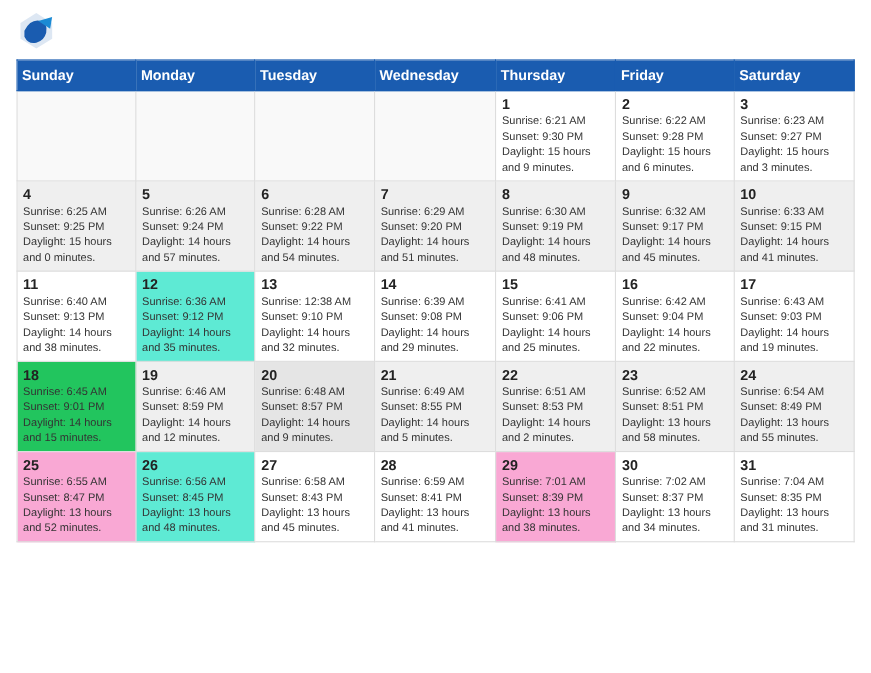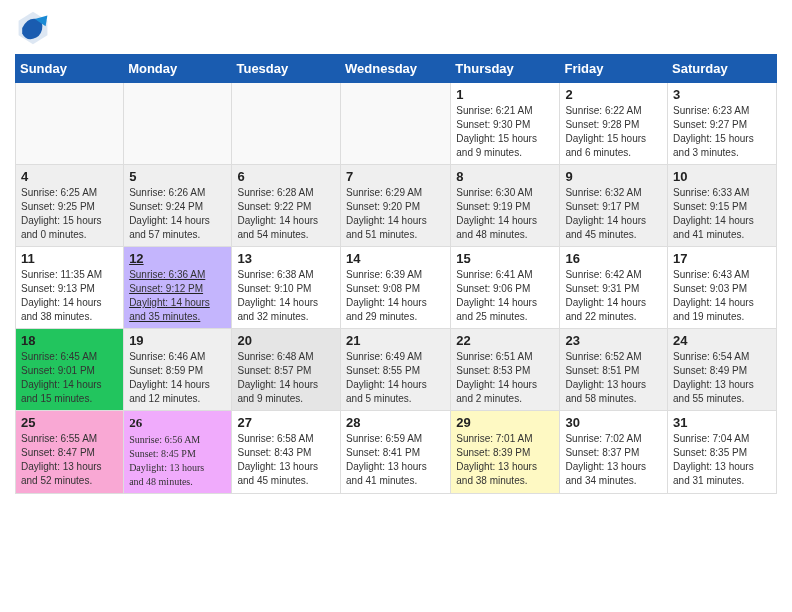--- a/index.html
+++ b/index.html
@@ -203,35 +203,35 @@
             <span class="day-number">10</span>
             <div class="day-info" style="white-space: pre-line;">Sunrise: 6:33 AM
 Sunset: 9:15 PM
 Daylight: 14 hours
 and 41 minutes.</div>
           </td>
         </tr>
         <tr>
           <td style="background: rgb(255, 255, 255);">
             <span class="day-number">11</span>
-            <div class="day-info" style="white-space: pre-line;">Sunrise: 11:35 AM
+            <div class="day-info" style="white-space: pre-line;">Sunrise: 6:40 AM
 Sunset: 9:13 PM
 Daylight: 14 hours
 and 38 minutes.</div>
           </td>
-          <td style="background: #c4b5fd; text-decoration: underline;">
+          <td style="background: #5eead4;">
             <span class="day-number">12</span>
             <div class="day-info" style="white-space: pre-line;">Sunrise: 6:36 AM
 Sunset: 9:12 PM
 Daylight: 14 hours
 and 35 minutes.</div>
           </td>
           <td style="background: rgb(255, 255, 255);">
             <span class="day-number">13</span>
-            <div class="day-info" style="white-space: pre-line;">Sunrise: 6:38 AM
+            <div class="day-info" style="white-space: pre-line;">Sunrise: 12:38 AM
 Sunset: 9:10 PM
 Daylight: 14 hours
 and 32 minutes.</div>
           </td>
           <td style="background: rgb(255, 255, 255);">
             <span class="day-number">14</span>
             <div class="day-info" style="white-space: pre-line;">Sunrise: 6:39 AM
 Sunset: 9:08 PM
 Daylight: 14 hours
 and 29 minutes.</div>
@@ -239,21 +239,21 @@
           <td style="background: rgb(255, 255, 255);">
             <span class="day-number">15</span>
             <div class="day-info" style="white-space: pre-line;">Sunrise: 6:41 AM
 Sunset: 9:06 PM
 Daylight: 14 hours
 and 25 minutes.</div>
           </td>
           <td style="background: rgb(255, 255, 255);">
             <span class="day-number">16</span>
             <div class="day-info" style="white-space: pre-line;">Sunrise: 6:42 AM
-Sunset: 9:31 PM
+Sunset: 9:04 PM
 Daylight: 14 hours
 and 22 minutes.</div>
           </td>
           <td style="background: rgb(255, 255, 255);">
             <span class="day-number">17</span>
             <div class="day-info" style="white-space: pre-line;">Sunrise: 6:43 AM
 Sunset: 9:03 PM
 Daylight: 14 hours
 and 19 minutes.</div>
           </td>
@@ -310,42 +310,42 @@
           </td>
         </tr>
         <tr>
           <td style="background: #f9a8d4;">
             <span class="day-number">25</span>
             <div class="day-info" style="white-space: pre-line;">Sunrise: 6:55 AM
 Sunset: 8:47 PM
 Daylight: 13 hours
 and 52 minutes.</div>
           </td>
-          <td style="background: #f0abfc; font-family: Liberation Serif, serif;">
+          <td style="background: #5eead4;">
             <span class="day-number">26</span>
             <div class="day-info" style="white-space: pre-line;">Sunrise: 6:56 AM
 Sunset: 8:45 PM
 Daylight: 13 hours
 and 48 minutes.</div>
           </td>
           <td style="background: rgb(255, 255, 255); margin-left: 30px;">
             <span class="day-number">27</span>
             <div class="day-info" style="white-space: pre-line;">Sunrise: 6:58 AM
 Sunset: 8:43 PM
 Daylight: 13 hours
 and 45 minutes.</div>
           </td>
           <td style="background: rgb(255, 255, 255);">
             <span class="day-number">28</span>
             <div class="day-info" style="white-space: pre-line;">Sunrise: 6:59 AM
 Sunset: 8:41 PM
 Daylight: 13 hours
 and 41 minutes.</div>
           </td>
-          <td style="background: #fef9c3;">
+          <td style="background: #f9a8d4;">
             <span class="day-number">29</span>
             <div class="day-info" style="white-space: pre-line;">Sunrise: 7:01 AM
 Sunset: 8:39 PM
 Daylight: 13 hours
 and 38 minutes.</div>
           </td>
           <td style="background: rgb(255, 255, 255);">
             <span class="day-number">30</span>
             <div class="day-info" style="white-space: pre-line;">Sunrise: 7:02 AM
 Sunset: 8:37 PM

